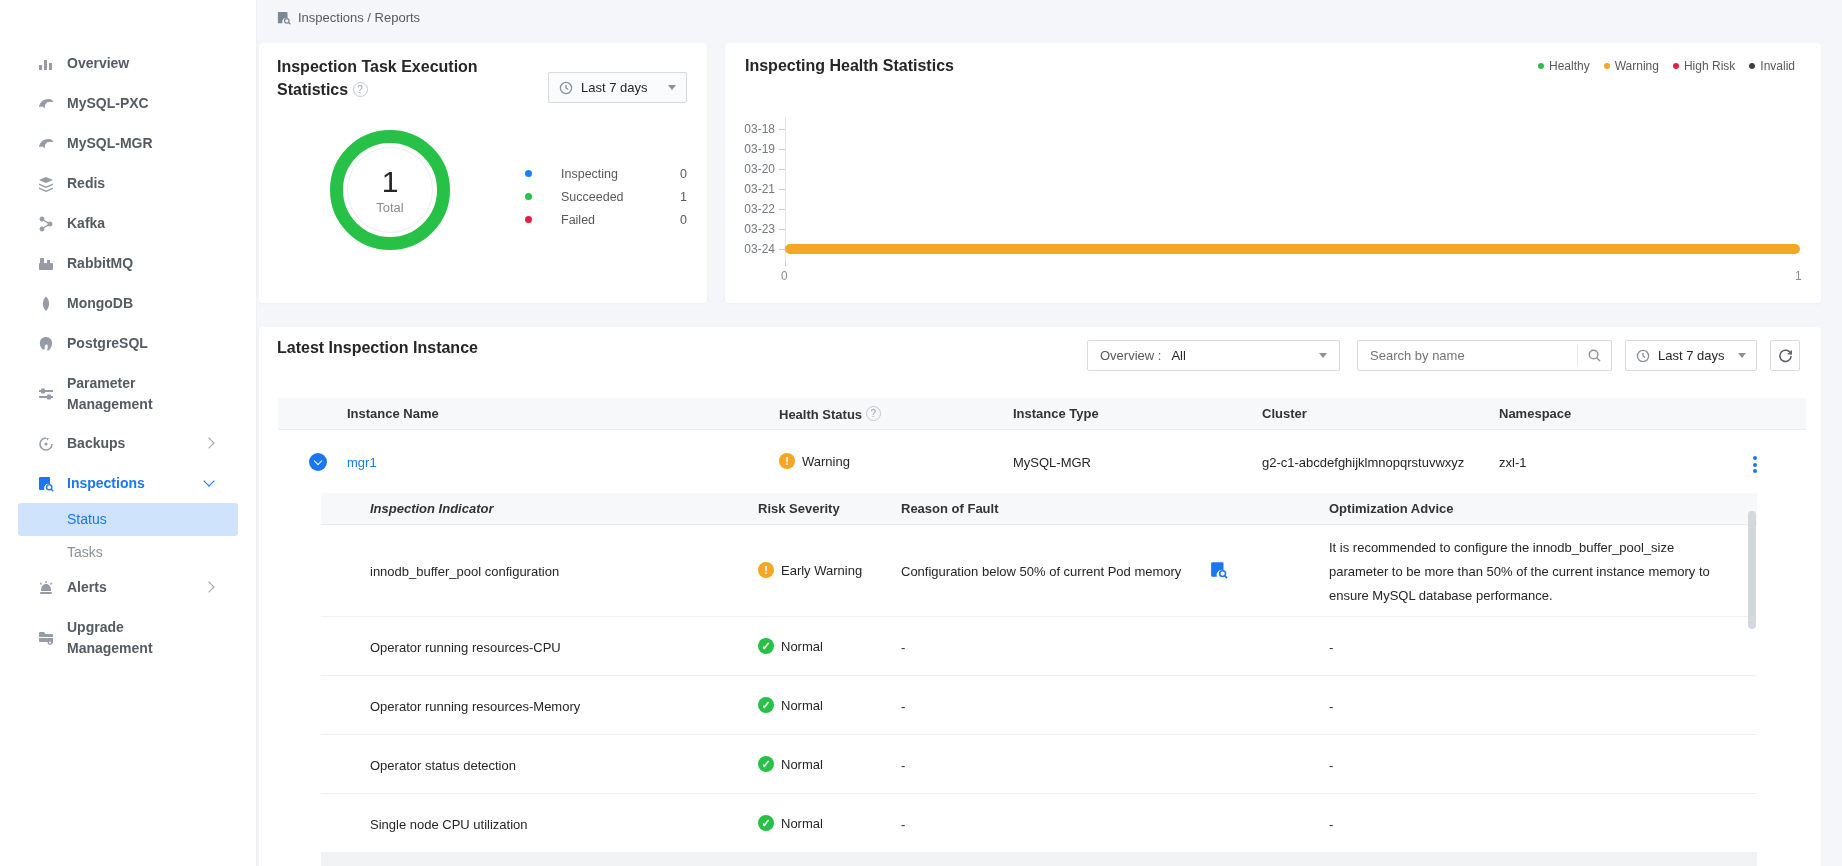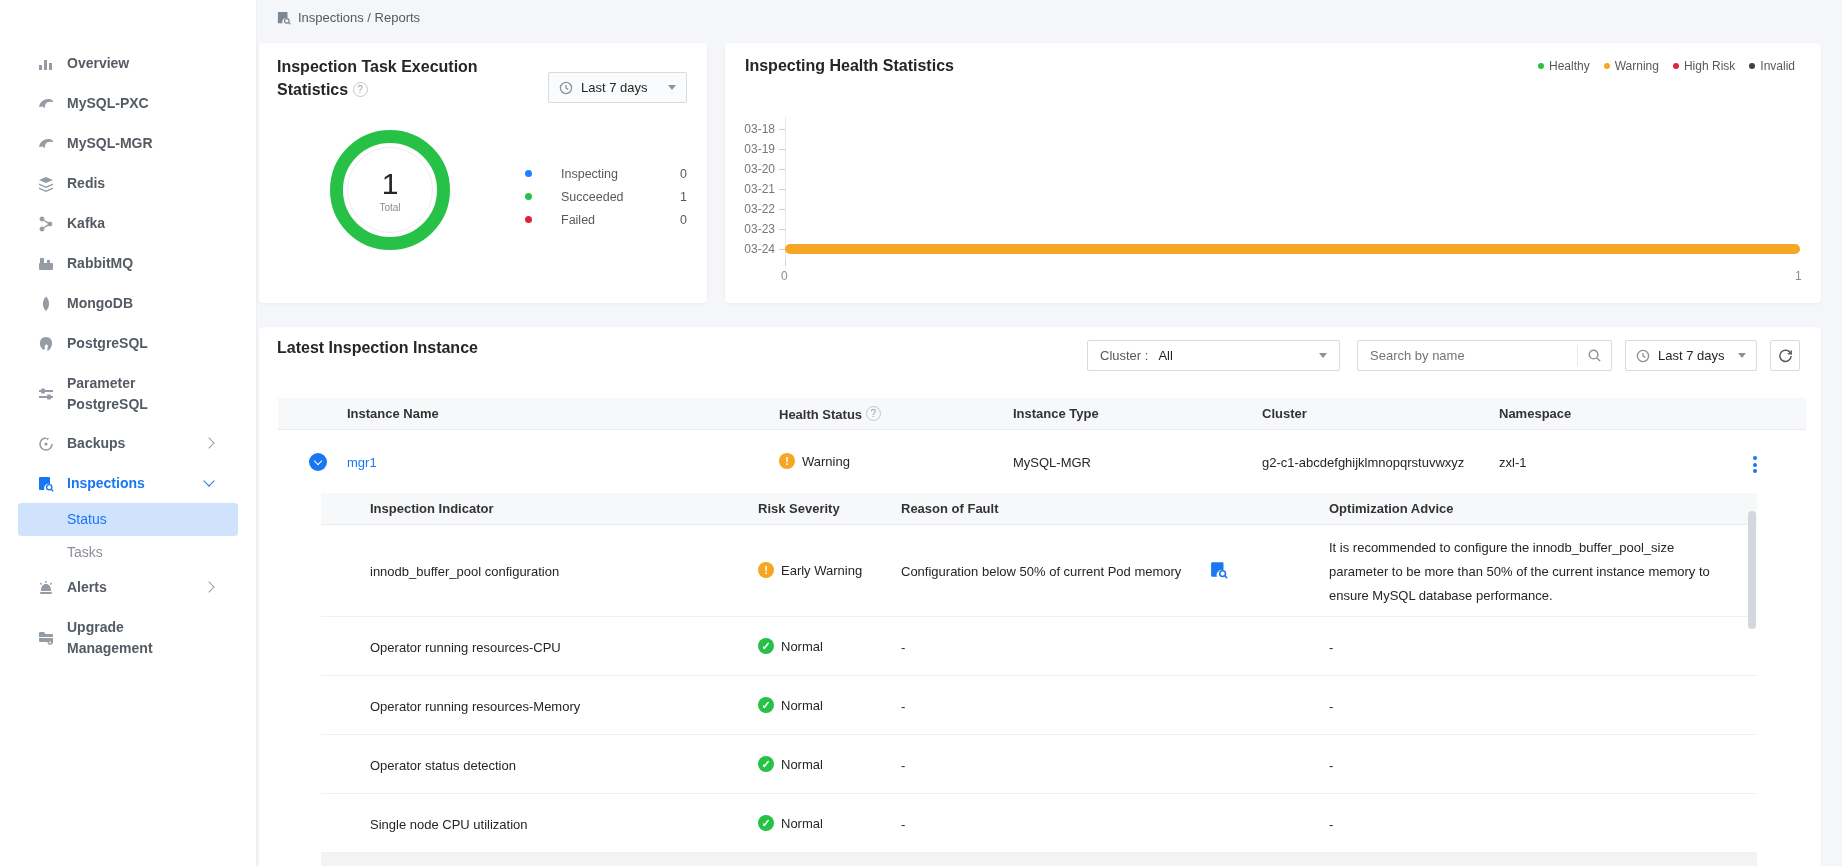--- a/index.html
+++ b/index.html
@@ -139,21 +139,21 @@
     <span class="lbl">PostgreSQL</span>
   </div>
 
   <div class="side-item" style="top:373px;">
     <svg width="16" height="16" viewBox="0 0 16 16" fill="#959ca6">
         <rect x="1" y="4" width="14" height="2"></rect>
         <rect x="3" y="2.5" width="4" height="5" rx="1"></rect>
         <rect x="1" y="10" width="14" height="2"></rect>
         <rect x="9" y="8.5" width="4" height="5" rx="1"></rect>
       </svg>
-    <span class="lbl">Parameter PostgreSQL</span>
+    <span class="lbl">Parameter Management</span>
   </div>
 
   <div class="side-item" style="top:433px;">
     <svg width="16" height="16" viewBox="0 0 16 16" fill="none" stroke="#959ca6" stroke-width="1.6">
         <path d="M14 8 A6 6 0 1 1 8 2"></path>
         <path d="M8 2 L11 2 L9.5 4.5 Z" fill="#959ca6" stroke="none"></path>
         <circle cx="8" cy="8" r="1.6" fill="#959ca6" stroke="none"></circle>
       </svg>
     <span class="lbl">Backups</span>
   </div>
@@ -216,21 +216,21 @@
         <circle cx="8" cy="8" r="6.4"></circle>
         <polyline points="8,4.5 8,8 10.5,9.5"></polyline>
       </svg>
     <span style="flex:1;">Last 7 days</span>
     <span class="tri"></span>
   </div>
 
   <div id="donut">
     <div id="donut-inner">
       <span style="font-size:30px; color:#262626;">1</span>
-      <span style="font-size:10px; color:#8c8c8c; margin-top:1px;">Total</span>
+      <span style="font-size:13px; color:#8c8c8c; margin-top:1px;">Total</span>
     </div>
   </div>
 
   <div class="abs" style="left:266px; top:119px; width:162px;">
     <div class="leg-row">
       <span class="dot" style="background:#1e80ff;"></span>
       <span style="flex:1;">Inspecting</span>
       <span>0</span>
     </div>
     <div class="leg-row">
@@ -289,21 +289,21 @@
   <div class="abs" style="left:60px; top:201px; width:1015px; height:10px; background:#f6a723; border-radius:5px;"></div>
 
   <span class="abs" style="left:56px; top:226px; font-size:12px; color:#8c8c8c;">0</span>
   <span class="abs" style="left:1070px; top:226px; font-size:12px; color:#8c8c8c;">1</span>
 </section>
 
 <section class="card" style="left:259px; top:327px; width:1562px; height:539px; border-radius:4px 4px 0 0;">
   <div class="ttl abs" style="left:18px; top:12px;">Latest Inspection Instance</div>
 
   <div class="btn-box" style="left:828px; top:13px; width:253px; height:31px; padding:0 12px; gap:10px;">
-    <span style="color:#595959;">Cluster :</span>
+    <span style="color:#595959;">Overview :</span>
     <span style="flex:1;">All</span>
     <span class="tri"></span>
   </div>
 
   <div class="btn-box" style="left:1098px; top:13px; width:255px; height:31px; cursor:text;">
     <input style="flex: 1 1 0%; border: 0px; padding: 0px 12px; font-size: 13px; color: rgb(38, 38, 38); font-family: inherit; background: transparent;" placeholder="Search by name">
     <span style="width:34px; height:21px; border-left:1px solid #e7e9ec; display:flex; align-items:center; justify-content:center;">
       <svg width="15" height="15" viewBox="0 0 16 16" fill="none" stroke="#8c9097" stroke-width="1.5">
           <circle cx="7" cy="7" r="4.6"></circle>
           <line x1="10.6" y1="10.6" x2="14" y2="14"></line>
@@ -348,21 +348,21 @@
     <span class="td" style="left:1221px;top:25px;">zxl-1</span>
     <span class="abs" style="left:1471px; top:22px; display:flex; flex-direction:column; gap:2.5px; padding:4px; cursor:pointer;">
       <span style="width:4px;height:4px;border-radius:50%;background:#1977f3;"></span>
       <span style="width:4px;height:4px;border-radius:50%;background:#1977f3;"></span>
       <span style="width:4px;height:4px;border-radius:50%;background:#1977f3;"></span>
     </span>
   </div>
 
   <div class="abs" style="left:62px; top:166px; width:1436px; height:373px;">
     <div class="strip" style="left:0; top:0; width:1436px; height:32px; border-bottom:1px solid #e9ebee;"></div>
-    <span class="th" style="left:49px;  top:8px;">Inspection Indicator</span>
+    <span class="th" style="left:49px;  top:8px;font-style:italic;">Inspection Indicator</span>
     <span class="th" style="left:437px; top:8px;">Risk Severity</span>
     <span class="th" style="left:580px; top:8px;">Reason of Fault</span>
     <span class="th" style="left:1008px;top:8px;">Optimization Advice</span>
 
     <div class="subrow" style="top:32px; height:92px;">
       <span class="td" style="left:49px; top:39px;">innodb_buffer_pool configuration</span>
       <span class="stat" style="left:437px; top:37px;">
         <span class="sicon s-warn">!</span>
         <span>Early Warning</span>
       </span>

